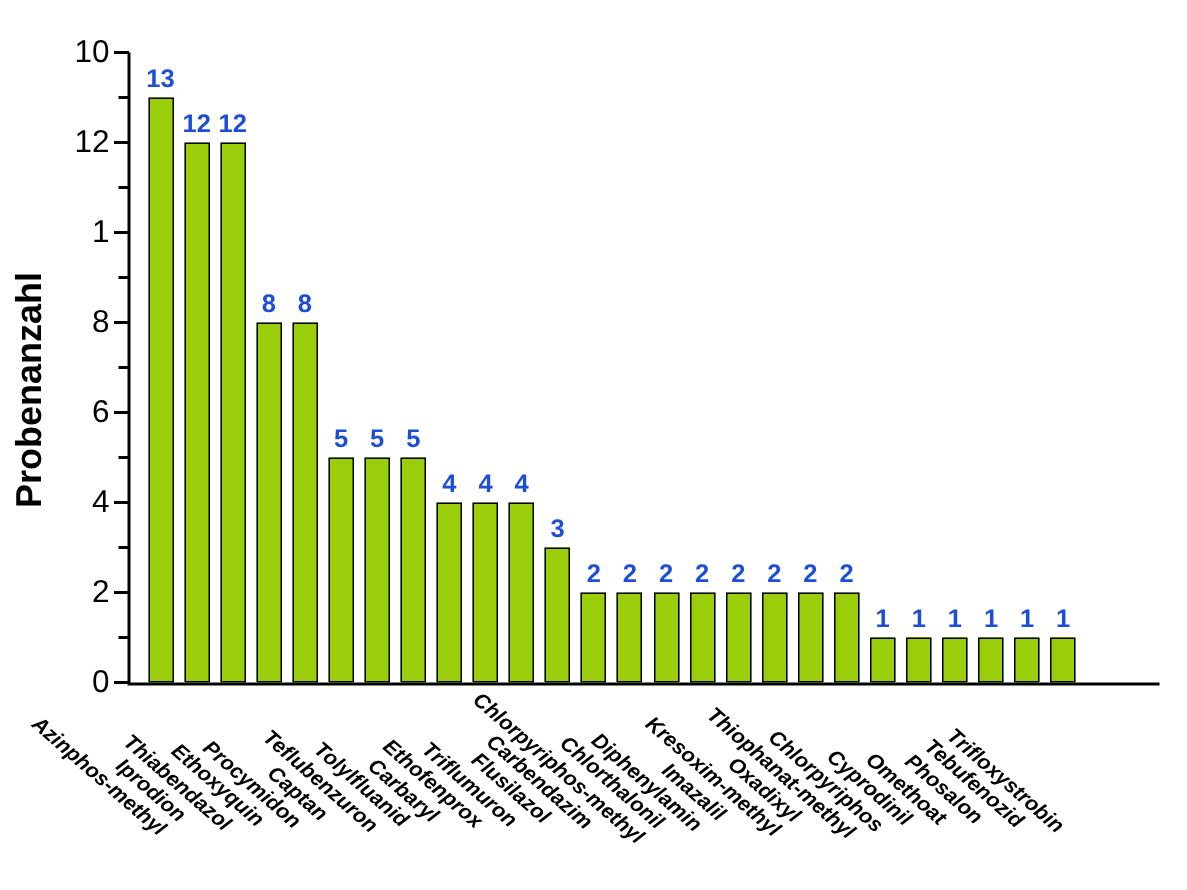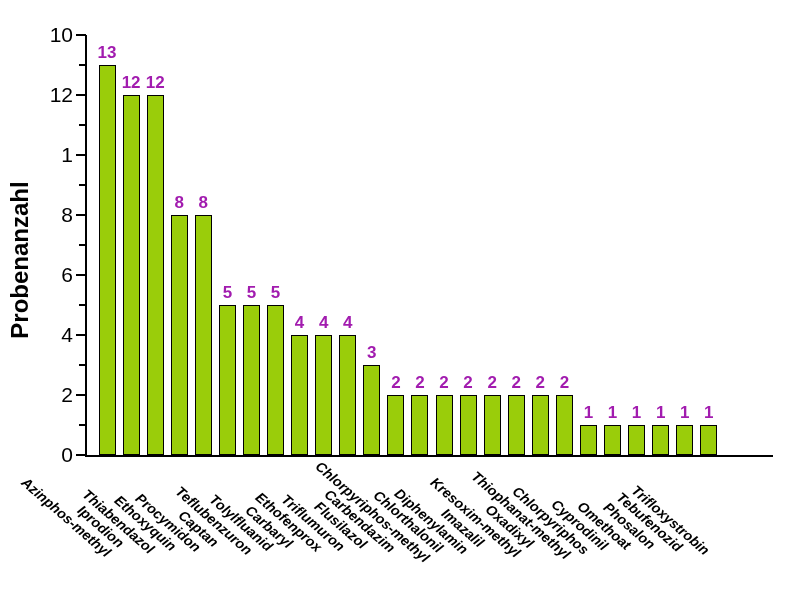--- a/index.html
+++ b/index.html
@@ -112,21 +112,21 @@
     width: 100%;
     box-sizing: border-box;
     border: 1.5px solid #000000;
   }
   .bar-value {
     position: absolute;
     left: 50%;
     transform: translateX(-50%);
     font-size: 17px;
     font-weight: bold;
-    color: #a21caf;
+    color: #1d4ed8;
     line-height: 1;
     white-space: nowrap;
   }
 
   
   #x-labels-layer {
     position: absolute;
     left: 85px;
     top: 458px;
     width: 700px;

